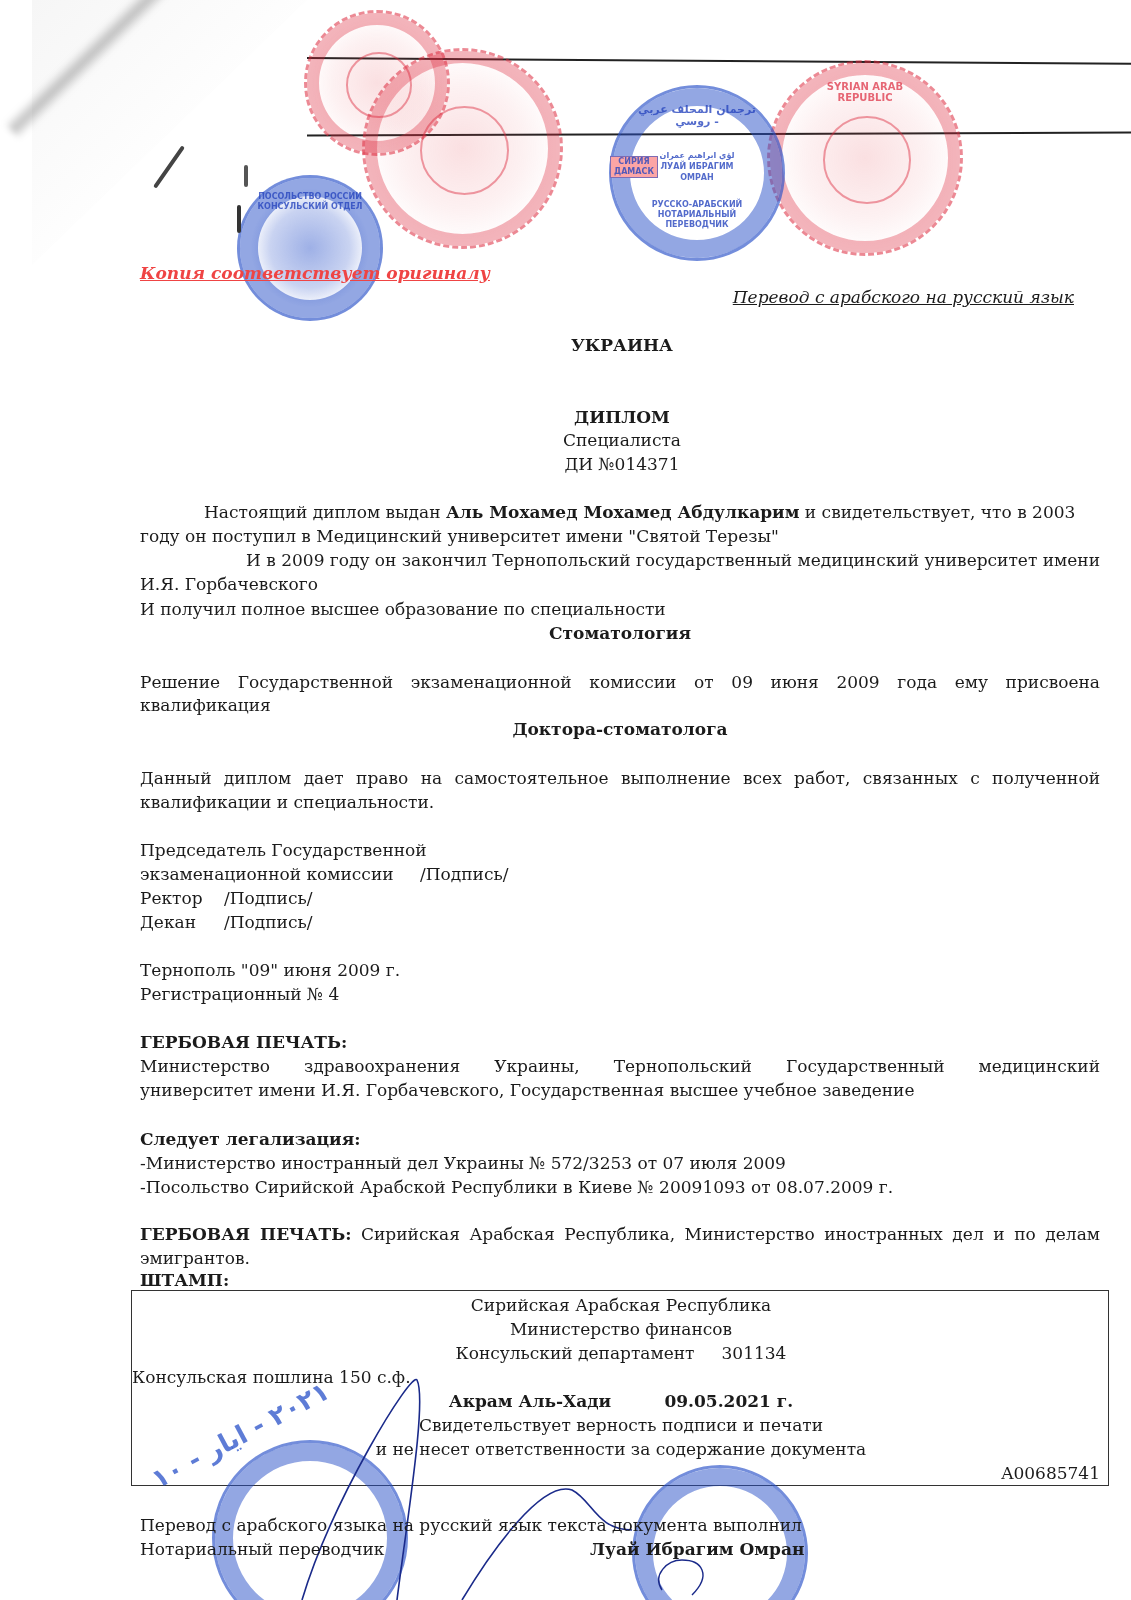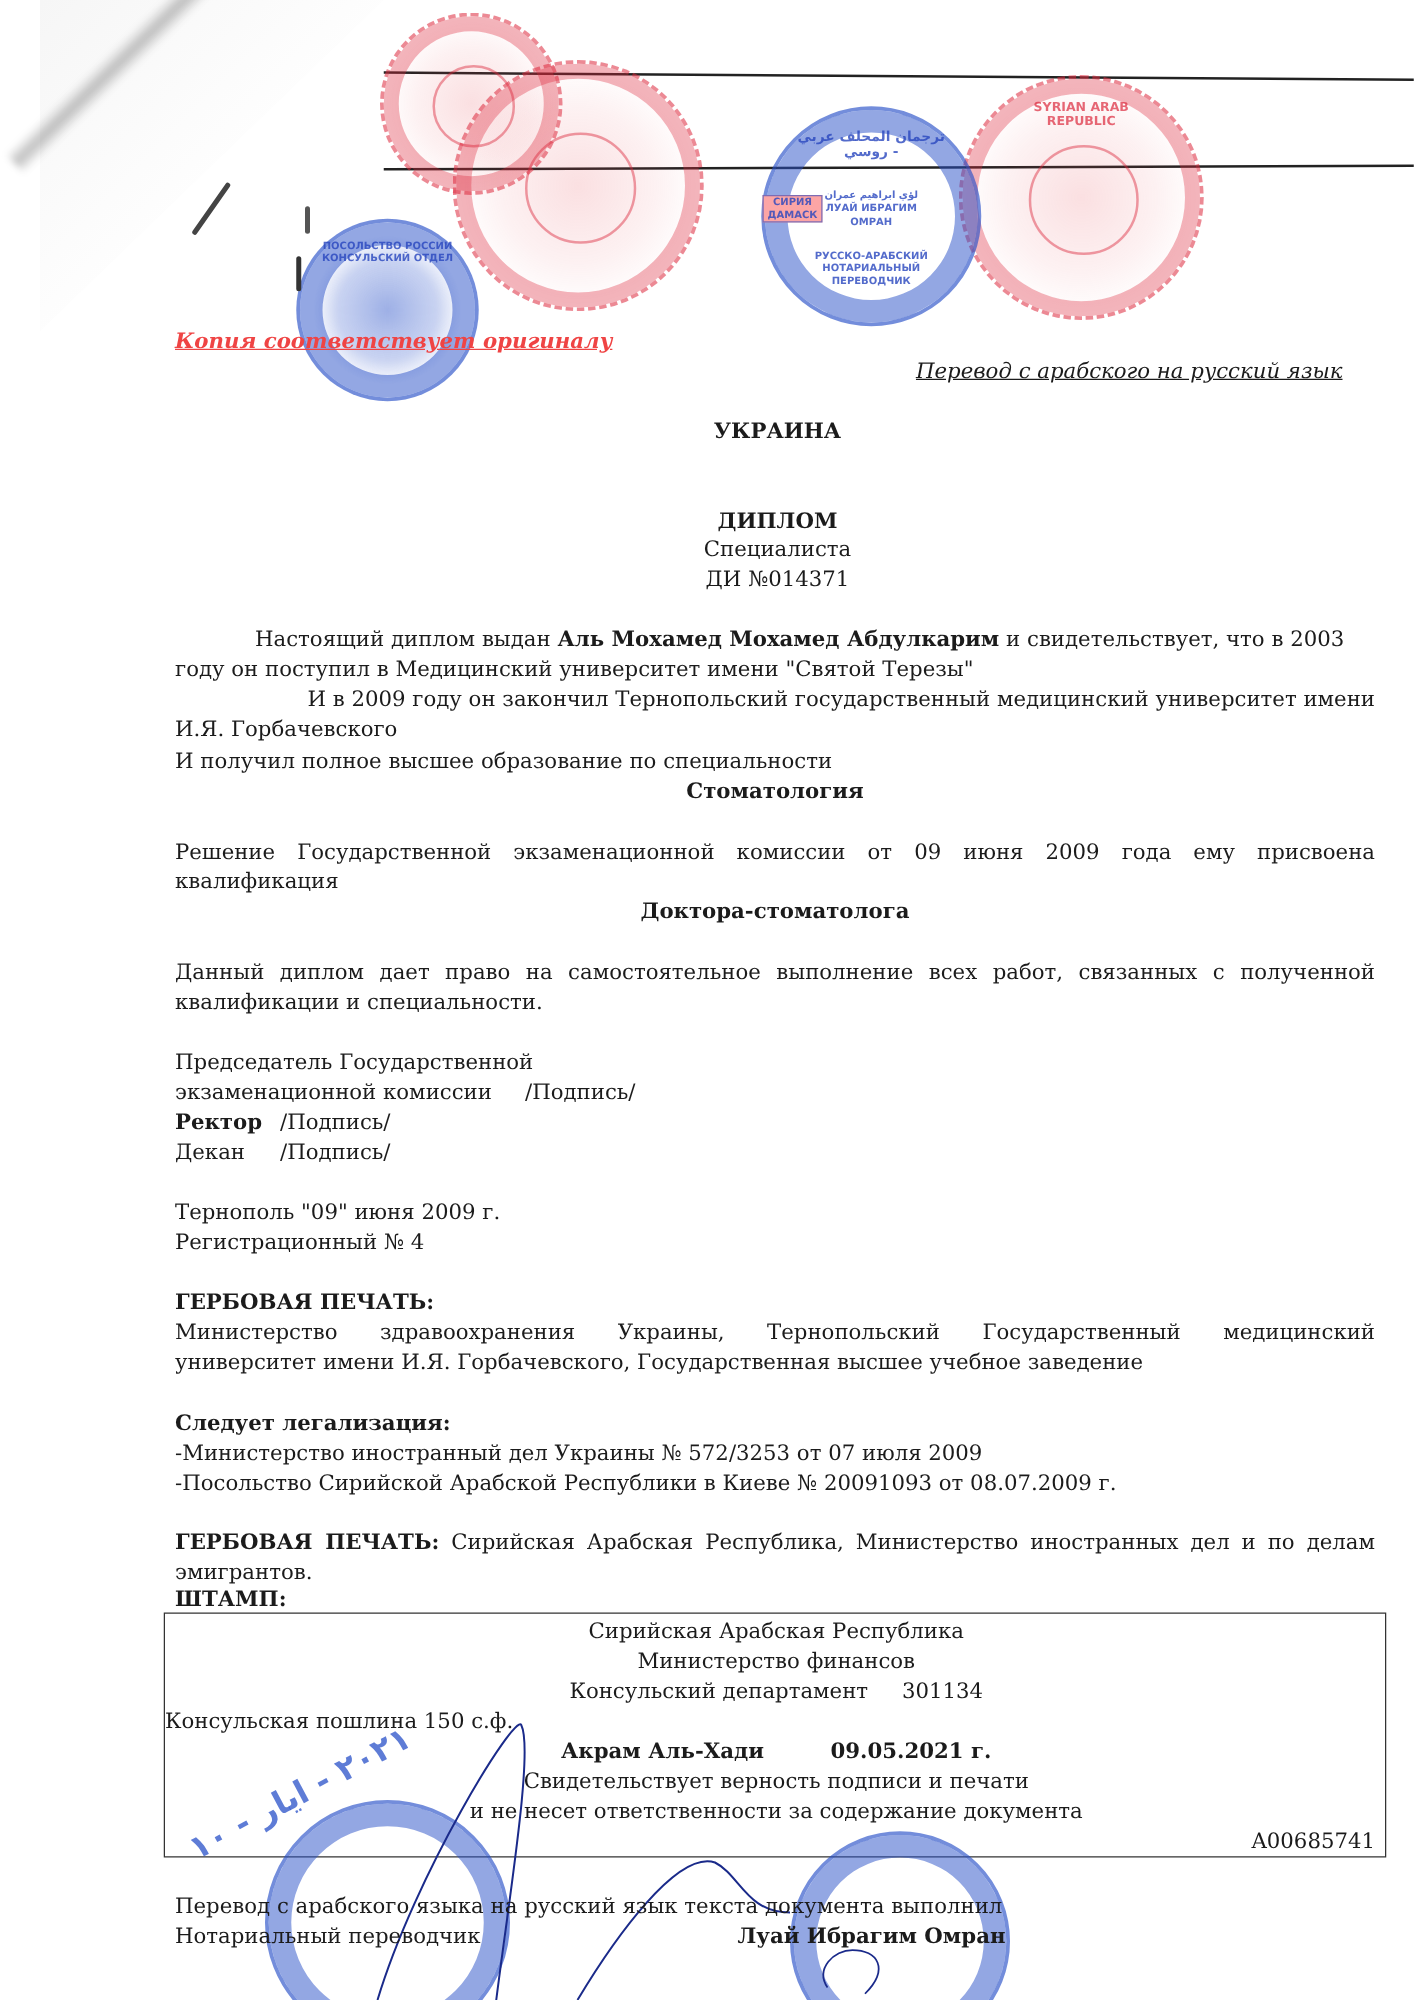--- a/index.html
+++ b/index.html
@@ -115,21 +115,21 @@
   <div class="abs txt just" style="left:108px; top:670px; width:960px;">Решение Государственной экзаменационной комиссии от 09 июня 2009 года ему присвоена</div>
   <div class="abs txt" style="left:108px; top:693px;">квалификация</div>
   <div class="abs txt b" style="top:717px; left:0; width:1176px; text-align:center;">Доктора-стоматолога</div>
 
   <div class="abs txt just" style="left:108px; top:766px; width:960px;">Данный диплом дает право на самостоятельное выполнение всех работ, связанных с полученной</div>
   <div class="abs txt" style="left:108px; top:790px;">квалификации и специальности.</div>
 
   <div class="abs txt" style="left:108px; top:838px;">Председатель Государственной</div>
   <div class="abs txt" style="left:108px; top:862px;">экзаменационной комиссии</div>
   <div class="abs txt" style="left:388px; top:862px;">/Подпись/</div>
-  <div class="abs txt" style="left:108px; top:886px;font-weight:bold;">Ректор</div>
+  <div class="abs txt" style="left:108px; top:886px;">Ректор</div>
   <div class="abs txt" style="left:192px; top:886px;">/Подпись/</div>
   <div class="abs txt" style="left:108px; top:910px;">Декан</div>
   <div class="abs txt" style="left:192px; top:910px;">/Подпись/</div>
 
   <div class="abs txt" style="left:108px; top:958px;">Тернополь "09" июня 2009 г.</div>
   <div class="abs txt" style="left:108px; top:982px;">Регистрационный № 4</div>
 
   <div class="abs txt b" style="left:108px; top:1030px;">ГЕРБОВАЯ ПЕЧАТЬ:</div>
   <div class="abs txt" style="left:108px; top:1078px;">университет  имени И.Я. Горбачевского, Государственная высшее учебное заведение</div>
   <div class="abs txt just" style="left:108px; top:1054px; width:960px;">Министерство здравоохранения Украины, Тернопольский Государственный медицинский</div>

